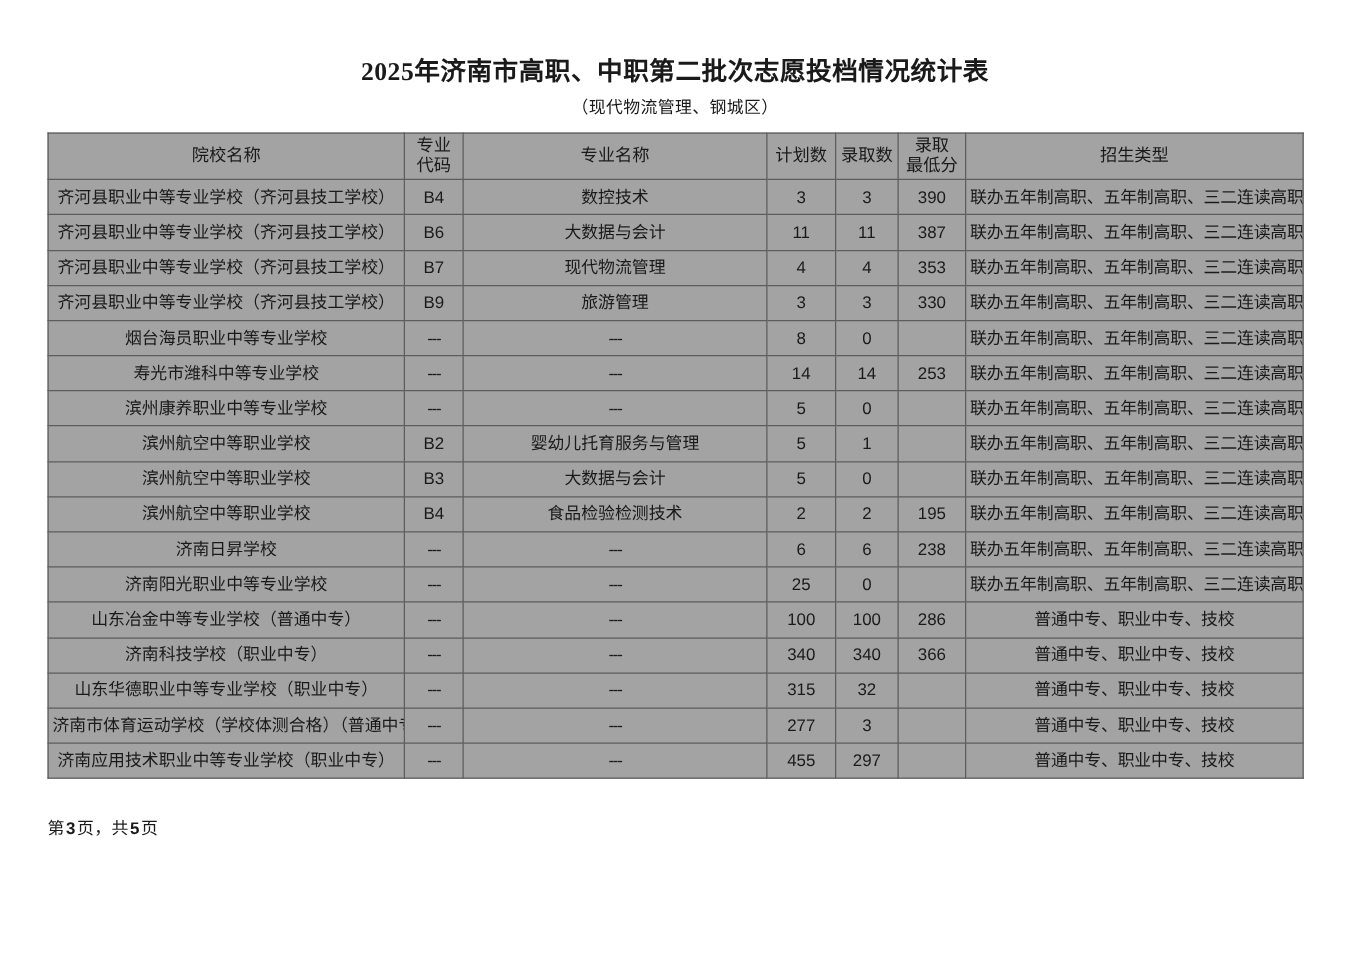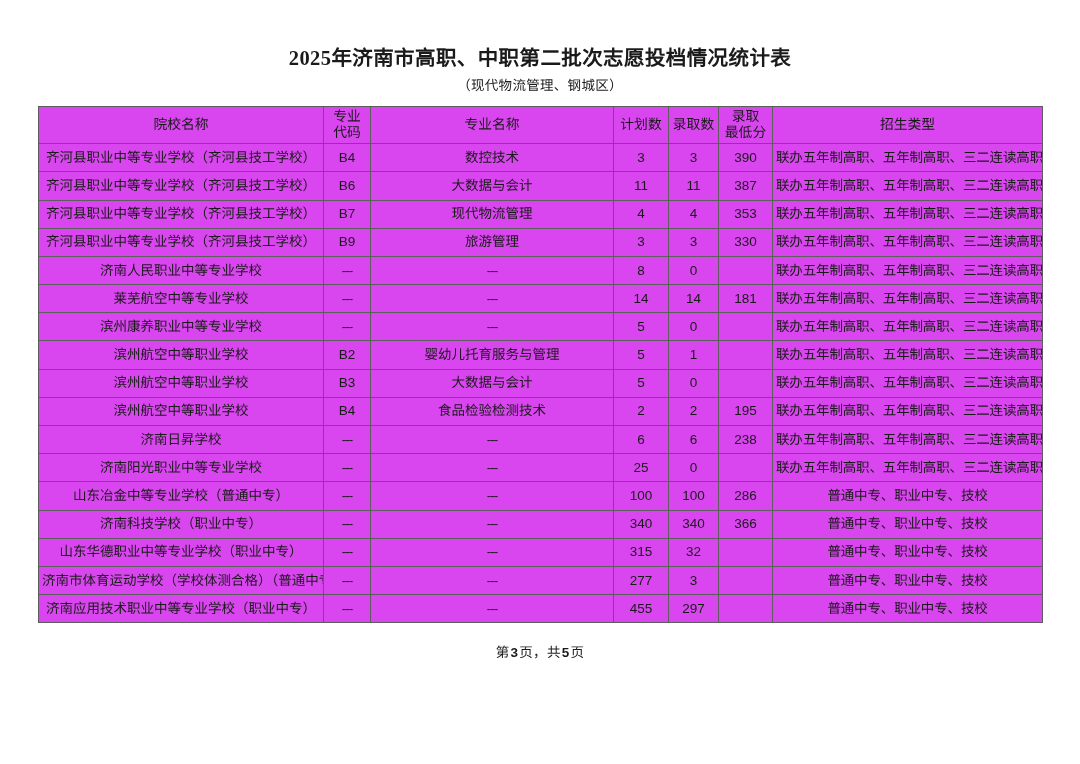--- a/index.html
+++ b/index.html
@@ -41,21 +41,21 @@
     letter-spacing: 0.3px;
   }
   .table-wrap {
     margin: 12px 0 0 38px;
     width: 1004px;
   }
   table.stat {
     border-collapse: collapse;
     table-layout: fixed;
     width: 1004px;
-    background: #d946ef;
+    background: #a3a3a3;
   }
   table.stat th,
   table.stat td {
     border: 1px solid #5d5d5d;
     padding: 0 3px;
     text-align: center;
     vertical-align: middle;
     font-size: 13.5px;
     line-height: 1.18;
     font-weight: normal;
@@ -101,22 +101,22 @@
     letter-spacing: -1px;
   }
   td.major {
     font-size: 13.4px;
   }
   td.type {
     font-size: 13.2px;
     letter-spacing: -0.15px;
   }
   .footer {
-    margin-top: 18px;
-    text-align: center;
+    margin-top: 28px;
+    text-align: left;
     font-size: 13.5px;
     letter-spacing: 0.3px;
   }
   .footer .pn {
     font-family: "Liberation Sans", "DejaVu Sans", sans-serif;
     font-weight: bold;
     padding: 0 1px;
   }
 </style>
 </head>
@@ -188,35 +188,35 @@
           <tr>
             <td class="school">齐河县职业中等专业学校（齐河县技工学校）</td>
             <td class="code">B9</td>
             <td class="major">旅游管理</td>
             <td class="num">3</td>
             <td class="num">3</td>
             <td class="num">330</td>
             <td class="type">联办五年制高职、五年制高职、三二连读高职</td>
           </tr>
           <tr>
-            <td class="school">济南人民职业中等专业学校</td>
+            <td class="school">烟台海员职业中等专业学校</td>
             <td class="code dash">---</td>
             <td class="major dash">---</td>
             <td class="num">8</td>
             <td class="num">0</td>
             <td class="num"></td>
             <td class="type">联办五年制高职、五年制高职、三二连读高职</td>
           </tr>
           <tr>
-            <td class="school">莱芜航空中等专业学校</td>
+            <td class="school">寿光市潍科中等专业学校</td>
             <td class="code dash">---</td>
             <td class="major dash">---</td>
             <td class="num">14</td>
             <td class="num">14</td>
-            <td class="num">181</td>
+            <td class="num">253</td>
             <td class="type">联办五年制高职、五年制高职、三二连读高职</td>
           </tr>
           <tr>
             <td class="school">滨州康养职业中等专业学校</td>
             <td class="code dash">---</td>
             <td class="major dash">---</td>
             <td class="num">5</td>
             <td class="num">0</td>
             <td class="num"></td>
             <td class="type">联办五年制高职、五年制高职、三二连读高职</td>

